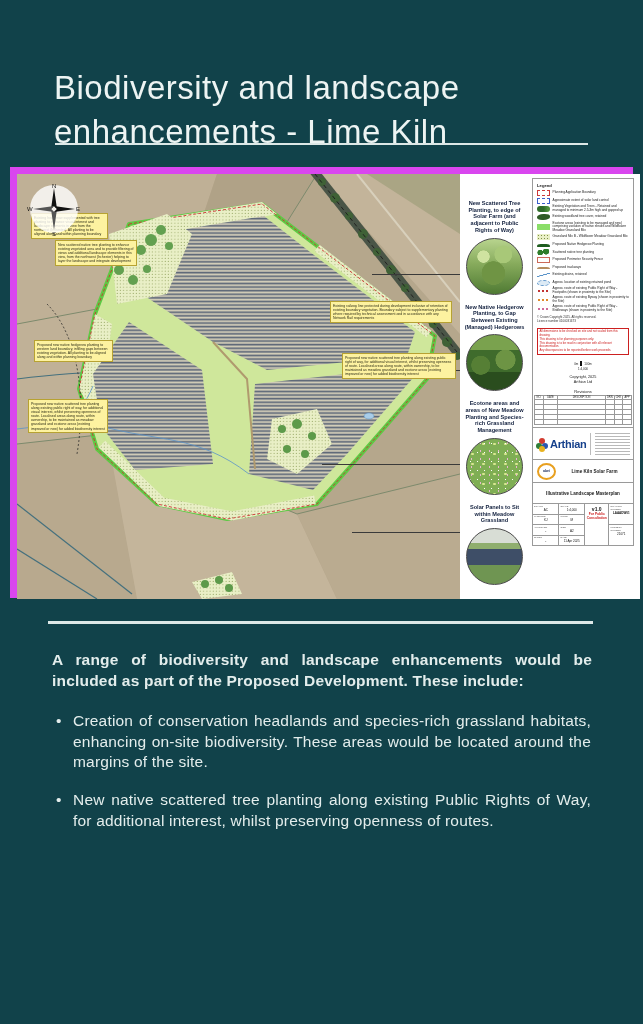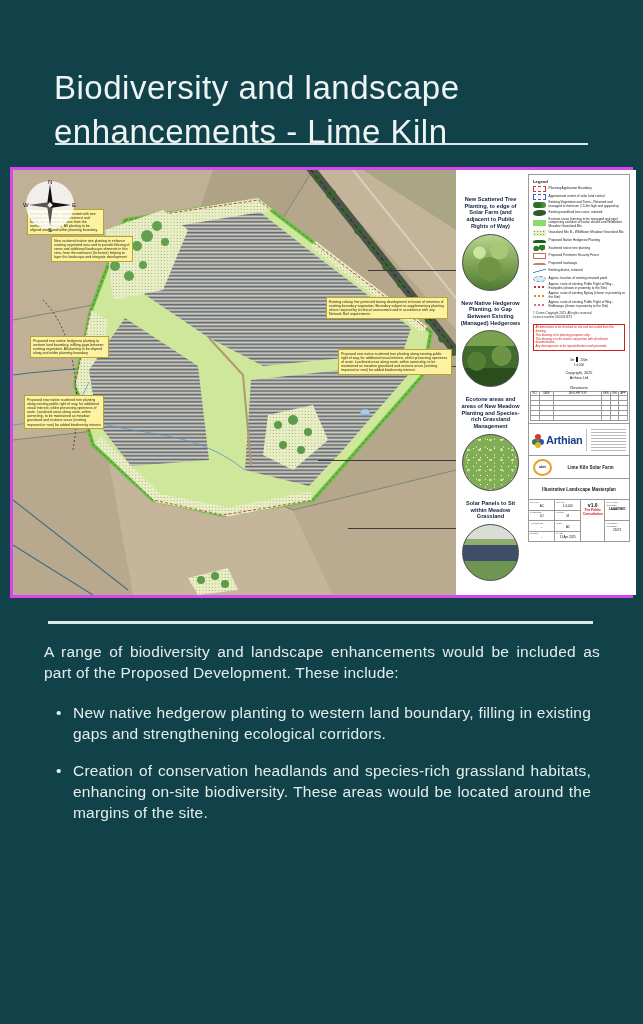--- a/index.html
+++ b/index.html
@@ -5,21 +5,21 @@
   html,body{margin:0;padding:0;background:#11424a;}
   .poster{position:relative;width:643px;height:940px;background:#11424a;overflow:hidden;
           font-family:"Liberation Sans",sans-serif;}
   
   .title{position:absolute;left:54px;top:44px;width:540px;color:#edf4f3;
          font-size:33px;font-weight:300;letter-spacing:.5px;line-height:1.32;}
   .rule{position:absolute;left:55px;top:143px;width:533px;height:2px;background:#dde8e7;}
   .rule2{position:absolute;left:48px;top:621px;width:545px;height:3px;background:#dde8e7;}
   
   .map-card{position:absolute;left:10px;top:167px;width:623px;height:431px;background:#ffffff;
-            box-sizing:border-box;border:3px solid #d946ef;padding-left:24px;}
+            box-sizing:border-box;border:7px solid #d946ef;padding-left:24px;}
   .map-area{position:absolute;left:0;top:0;width:443px;height:425px;overflow:hidden;background:#b5a78c;}
   .note{position:absolute;background:#fdf2a0;border:.5px solid #b7a232;color:#2c2c16;
         font-size:3.5px;line-height:1.2;padding:1.5px 2px;box-sizing:border-box;z-index:5;}
   .connector{position:absolute;height:1px;background:#3a3a3a;z-index:4;}
   .compass{position:absolute;left:10px;top:8px;width:54px;height:54px;z-index:6;}
   
   .callout-col{position:absolute;left:443px;top:0;width:69px;height:425px;background:#fff;
                padding-top:26px;box-sizing:border-box;z-index:6;}
   .co-head{color:#13213f;font-weight:700;font-size:5.6px;line-height:1.2;text-align:center;
            padding:0 3px;}
@@ -103,21 +103,21 @@
   .cell{flex:1;border-bottom:.5px solid #999;padding:.5px 1px;overflow:hidden;}
   .cell:last-child{border-bottom:none;}
   .c2 .cell{border-left:.5px solid #999;}
   .cell .lab{font-size:2.4px;color:#555;display:block;}
   .cell .val{font-size:3px;color:#111;display:block;text-align:center;}
   .ver{font-size:5px;font-weight:700;color:#111;text-align:center;margin-top:2px;}
   .status{font-size:3.3px;font-weight:700;color:#cc2020;text-align:center;line-height:1.25;}
   .dnum{font-size:4.4px;font-weight:700;}
   
   .content{position:absolute;left:36px;top:634px;width:572px;color:#e3edec;}
-  .intro{font-size:15.5px;line-height:1.33;text-align:justify;letter-spacing:.2px;margin:8px;}
+  .intro{font-size:15.5px;line-height:1.33;text-align:justify;letter-spacing:.2px;margin:16px;font-weight:bold;}
   ul.points{list-style:none;margin:20px 0 0 20px;padding:0;width:535px;}
   ul.points li{position:relative;padding-left:17px;margin-bottom:17px;
                font-size:15.5px;line-height:1.33;text-align:justify;letter-spacing:.2px;}
   ul.points li::before{content:"•";position:absolute;left:0;top:0;}
 </style>
 </head>
 <body>
 
 <div class="poster">
 
@@ -494,18 +494,18 @@
         </div>
       </div>
     </div>
   </div>
 
   <div class="rule2"></div>
 
   <div class="content">
     <p class="intro">A range of biodiversity and landscape enhancements would be included as part of the Proposed Development. These include:</p>
     <ul class="points">
-      <li><span>New native hedgerow planting to western land boundary, filling in existing gaps and strengthening ecological corridors.</span></li>
       <li><span>Creation of conservation headlands and species-rich grassland habitats, enhancing on-site biodiversity. These areas would be located around the margins of the site.</span></li>
+      <li><span>New native scattered tree planting along existing Public Rights of Way, for additional interest, whilst preserving openness of routes.</span></li>
     </ul>
   </div>
 
 </div>
 
 </body></html>

